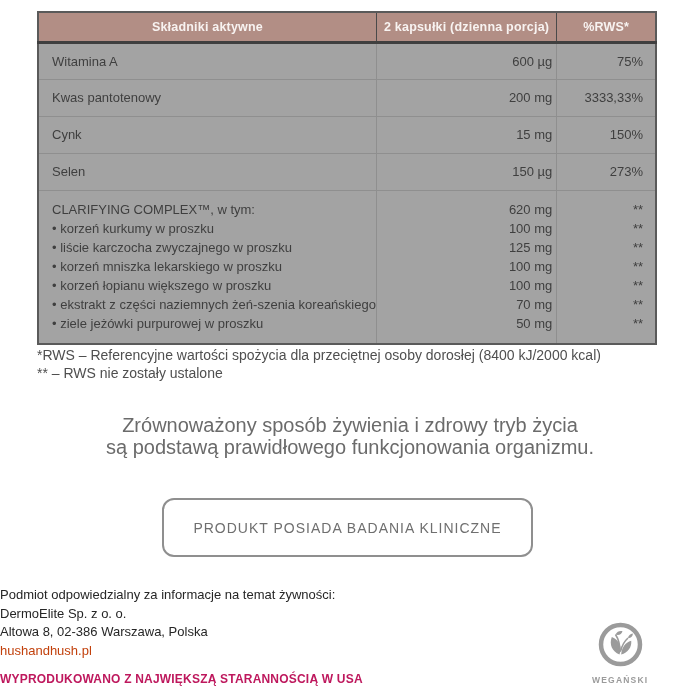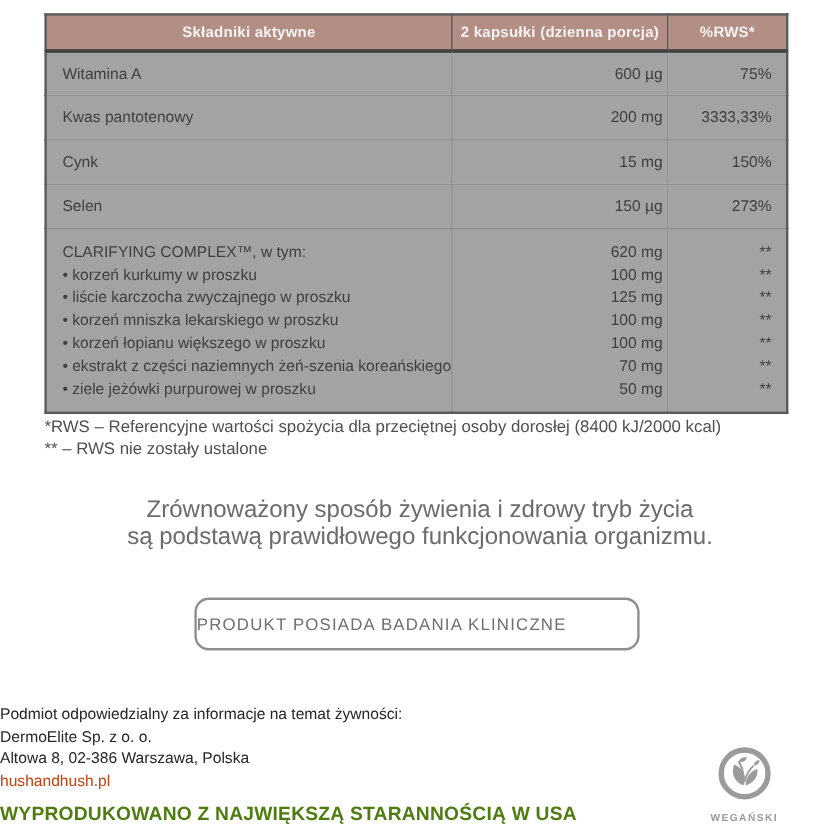--- a/index.html
+++ b/index.html
@@ -29,30 +29,30 @@
 
   
   .footnotes{position:absolute;top:346px;left:37px;font-size:14px;line-height:18px;
     color:var(--footnote-text);}
 
   
   .intro{position:absolute;top:414px;left:0;width:700px;text-align:center;
     font-size:20px;line-height:22px;color:var(--muted-text);}
 
   
-  .clinical-box{position:absolute;top:498px;left:162px;width:371px;height:44px;
+  .clinical-box{position:absolute;top:498px;left:162px;width:371px;height:59px;
     border:2px solid var(--box-border);border-radius:12px;display:flex;
-    align-items:center;font-size:14px;letter-spacing:1px;
+    align-items:center;justify-content:center;font-size:14px;letter-spacing:1px;
     color:#6f6f6f;}
 
   
   .footer{position:absolute;top:586px;left:0;width:700px;text-align:left;
     font-size:13px;line-height:18.5px;color:var(--footer-text);}
   .footer .bold{font-weight:normal;color:#c2410c;}
-  .footer .usa{margin-top:10px;font-weight:bold;font-size:16px;letter-spacing:.2px;color:#4d7c0f;}
+  .footer .usa{margin-top:10px;font-weight:bold;font-size:12px;letter-spacing:.2px;color:#be185d;}
 
   
   .vegan{position:absolute;top:621px;left:592px;width:56px;text-align:center;}
   .vegan .label{margin-top:3px;font-size:8.5px;letter-spacing:1.2px;
     color:var(--badge-gray);font-weight:600;}
 </style>
 </head>
 <body>
 
 <div class="page">

